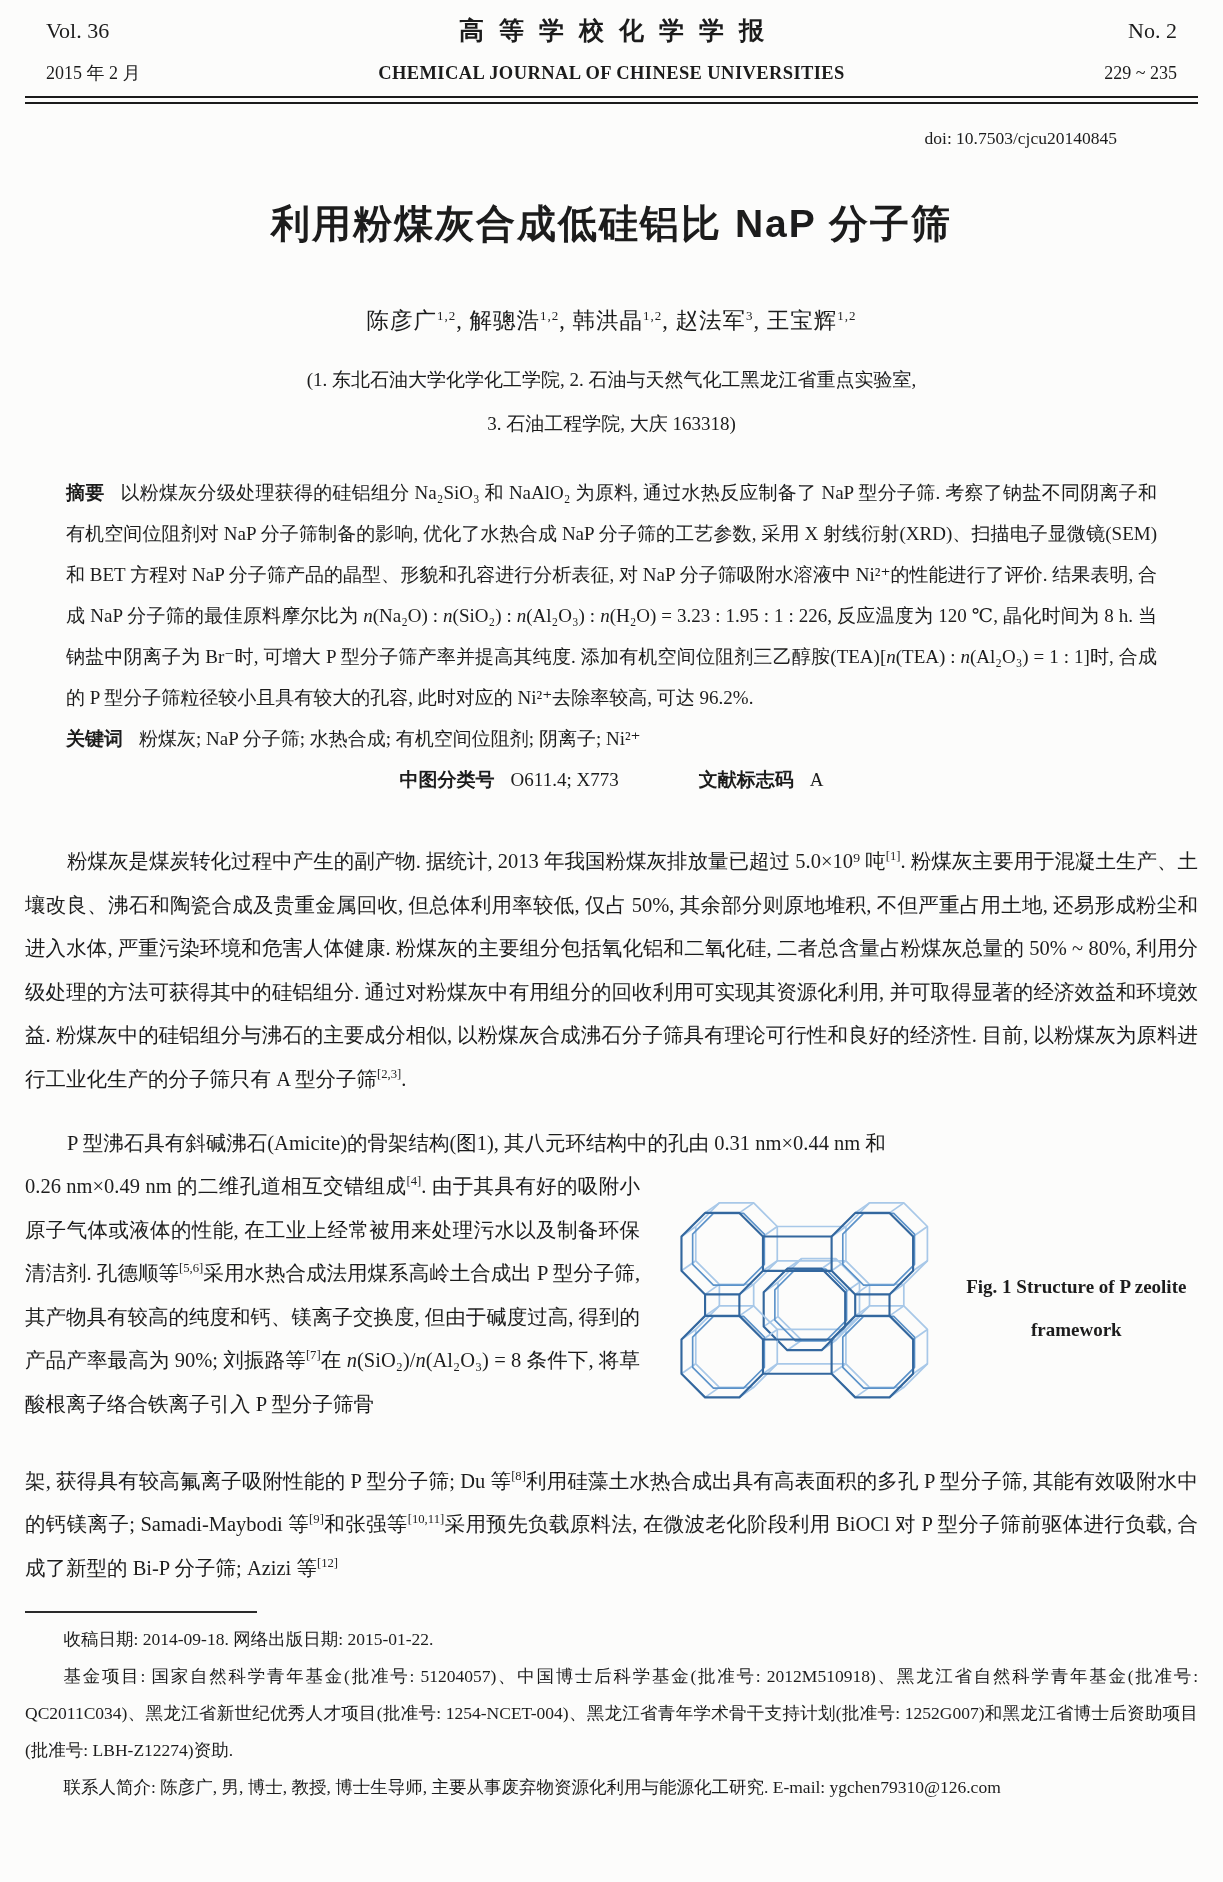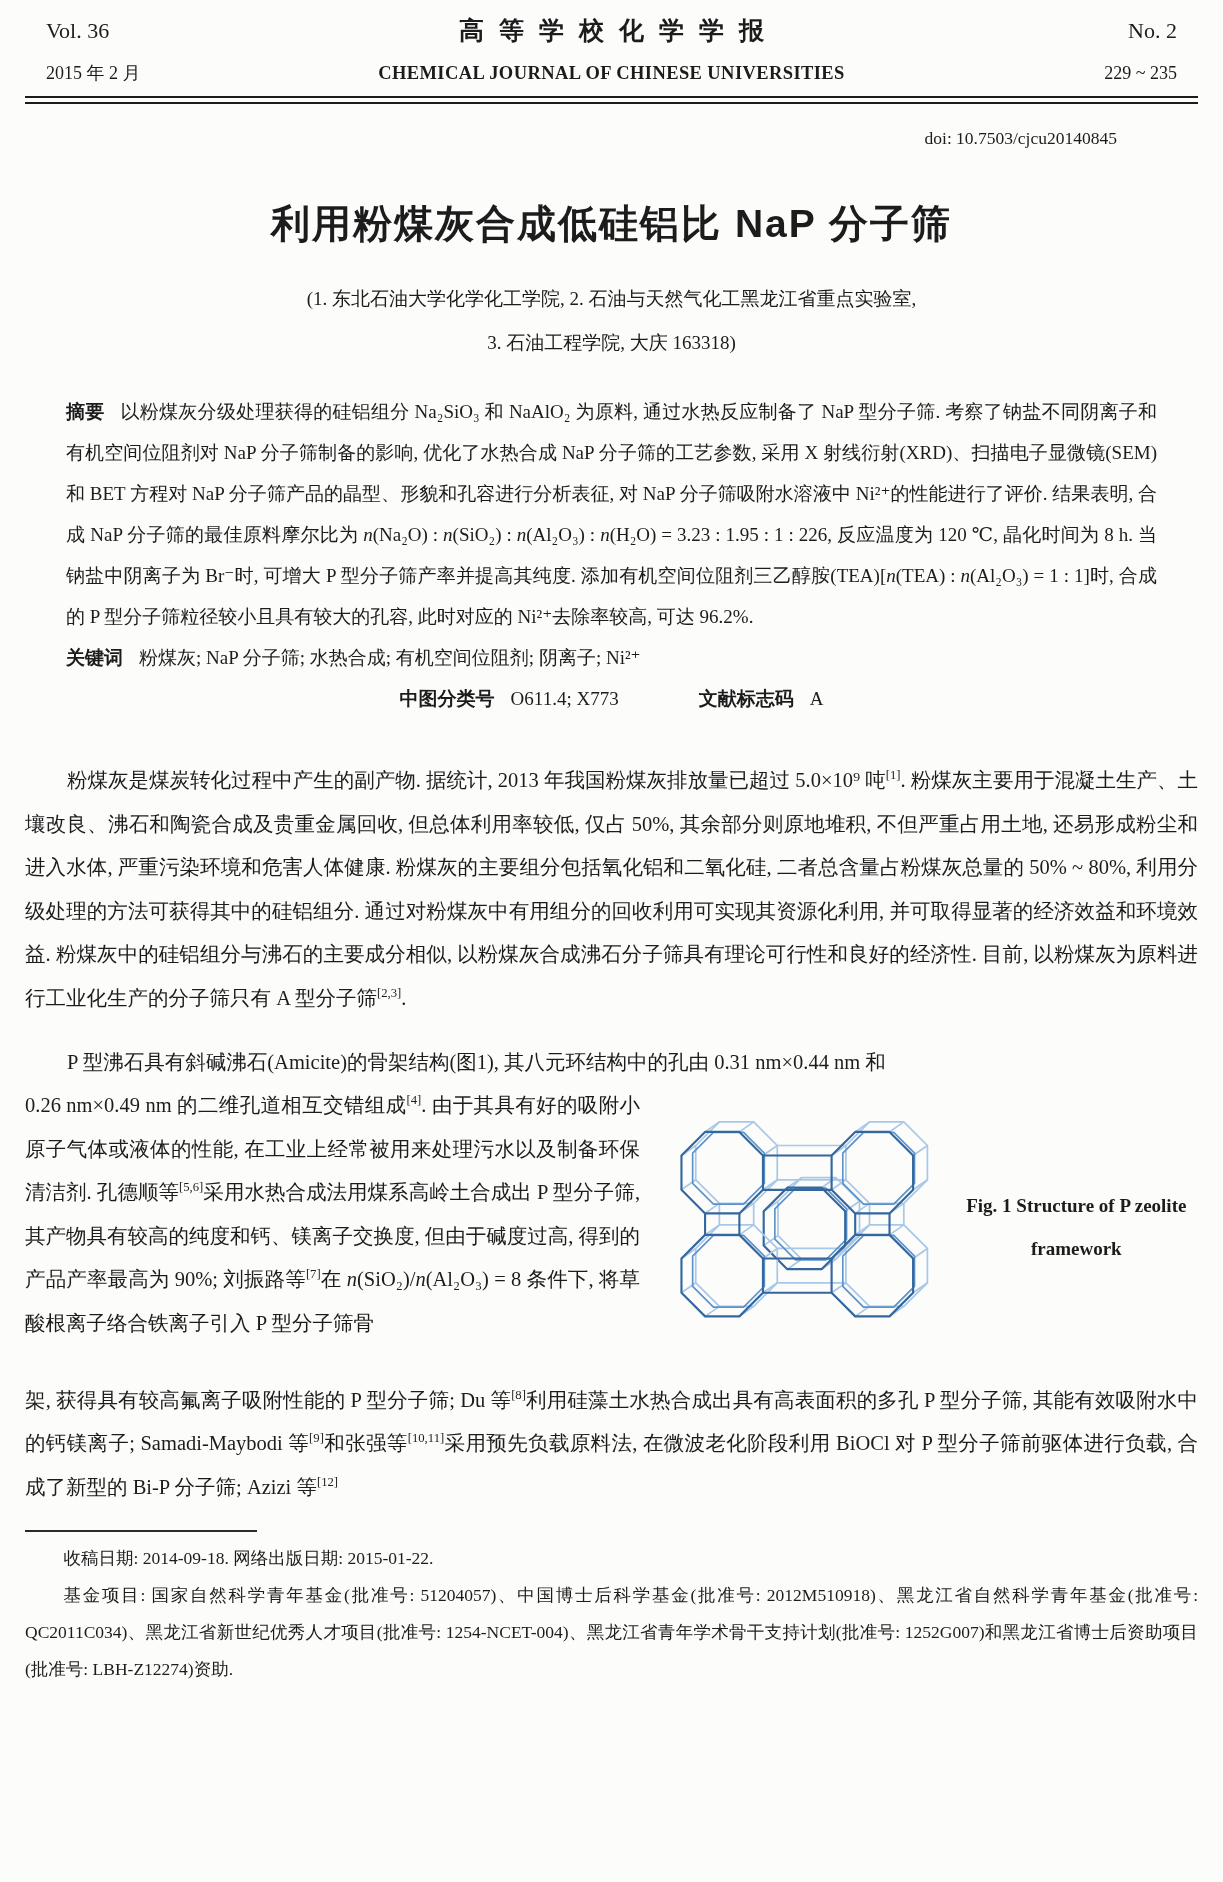--- a/index.html
+++ b/index.html
@@ -83,20 +83,21 @@
       <span class="hdr-date">2015 年 2 月</span>
       <span class="hdr-en">CHEMICAL JOURNAL OF CHINESE UNIVERSITIES</span>
       <span class="hdr-pages">229 ~ 235</span>
     </div>
   </div>
   <div class="rule-double"></div>
 
   <div class="doi">doi: 10.7503/cjcu20140845</div>
 
   <h1 class="title">利用粉煤灰合成低硅铝比 NaP 分子筛</h1>
+  <div class="authors">陈彦广<sup>1,2</sup>, 解骢浩<sup>1,2</sup>, 韩洪晶<sup>1,2</sup>, 赵法军<sup>3</sup>, 王宝辉<sup>1,2</sup></div>
   <div class="affil">
     <div>(1. 东北石油大学化学化工学院, 2. 石油与天然气化工黑龙江省重点实验室,</div>
     <div>3. 石油工程学院, 大庆 163318)</div>
   </div>
 
   <p class="abstract"><b class="hei ab-label">摘要</b><span>以粉煤灰分级处理获得的硅铝组分 Na₂SiO₃ 和 NaAlO₂ 为原料, 通过水热反应制备了 NaP 型分子筛. 考察了钠盐不同阴离子和有机空间位阻剂对 NaP 分子筛制备的影响, 优化了水热合成 NaP 分子筛的工艺参数, 采用 X 射线衍射(XRD)、扫描电子显微镜(SEM)和 BET 方程对 NaP 分子筛产品的晶型、形貌和孔容进行分析表征, 对 NaP 分子筛吸附水溶液中 Ni²⁺的性能进行了评价. 结果表明, 合成 NaP 分子筛的最佳原料摩尔比为 <i>n</i>(Na₂O) : <i>n</i>(SiO₂) : <i>n</i>(Al₂O₃) : <i>n</i>(H₂O) = 3.23 : 1.95 : 1 : 226, 反应温度为 120 ℃, 晶化时间为 8 h. 当钠盐中阴离子为 Br⁻时, 可增大 P 型分子筛产率并提高其纯度. 添加有机空间位阻剂三乙醇胺(TEA)[<i>n</i>(TEA) : <i>n</i>(Al₂O₃) = 1 : 1]时, 合成的 P 型分子筛粒径较小且具有较大的孔容, 此时对应的 Ni²⁺去除率较高, 可达 96.2%.</span></p>
 
   <p class="kwline"><b class="hei kw-label">关键词</b><span>粉煤灰; NaP 分子筛; 水热合成; 有机空间位阻剂; 阴离子; Ni²⁺</span></p>
 
   <p class="clcline"><b class="hei clc-label">中图分类号</b><span>O611.4; X773</span><b class="hei doc-label">文献标志码</b><span>A</span></p>
@@ -160,15 +161,16 @@
       </div>
     </div>
 
     <p class="para-cont">架, 获得具有较高氟离子吸附性能的 P 型分子筛; Du 等<sup>[8]</sup>利用硅藻土水热合成出具有高表面积的多孔 P 型分子筛, 其能有效吸附水中的钙镁离子; Samadi-Maybodi 等<sup>[9]</sup>和张强等<sup>[10,11]</sup>采用预先负载原料法, 在微波老化阶段利用 BiOCl 对 P 型分子筛前驱体进行负载, 合成了新型的 Bi-P 分子筛; Azizi 等<sup>[12]</sup></p>
   </div>
 
   <hr class="fn-rule">
   <div class="footnotes">
     <div class="fn">收稿日期: 2014-09-18. 网络出版日期: 2015-01-22.</div>
     <div class="fn">基金项目: 国家自然科学青年基金(批准号: 51204057)、中国博士后科学基金(批准号: 2012M510918)、黑龙江省自然科学青年基金(批准号: QC2011C034)、黑龙江省新世纪优秀人才项目(批准号: 1254-NCET-004)、黑龙江省青年学术骨干支持计划(批准号: 1252G007)和黑龙江省博士后资助项目(批准号: LBH-Z12274)资助.</div>
+    <div class="fn">联系人简介: 陈彦广, 男, 博士, 教授, 博士生导师, 主要从事废弃物资源化利用与能源化工研究. E-mail: ygchen79310@126.com</div>
   </div>
 
 </div>
 
 </body></html>

